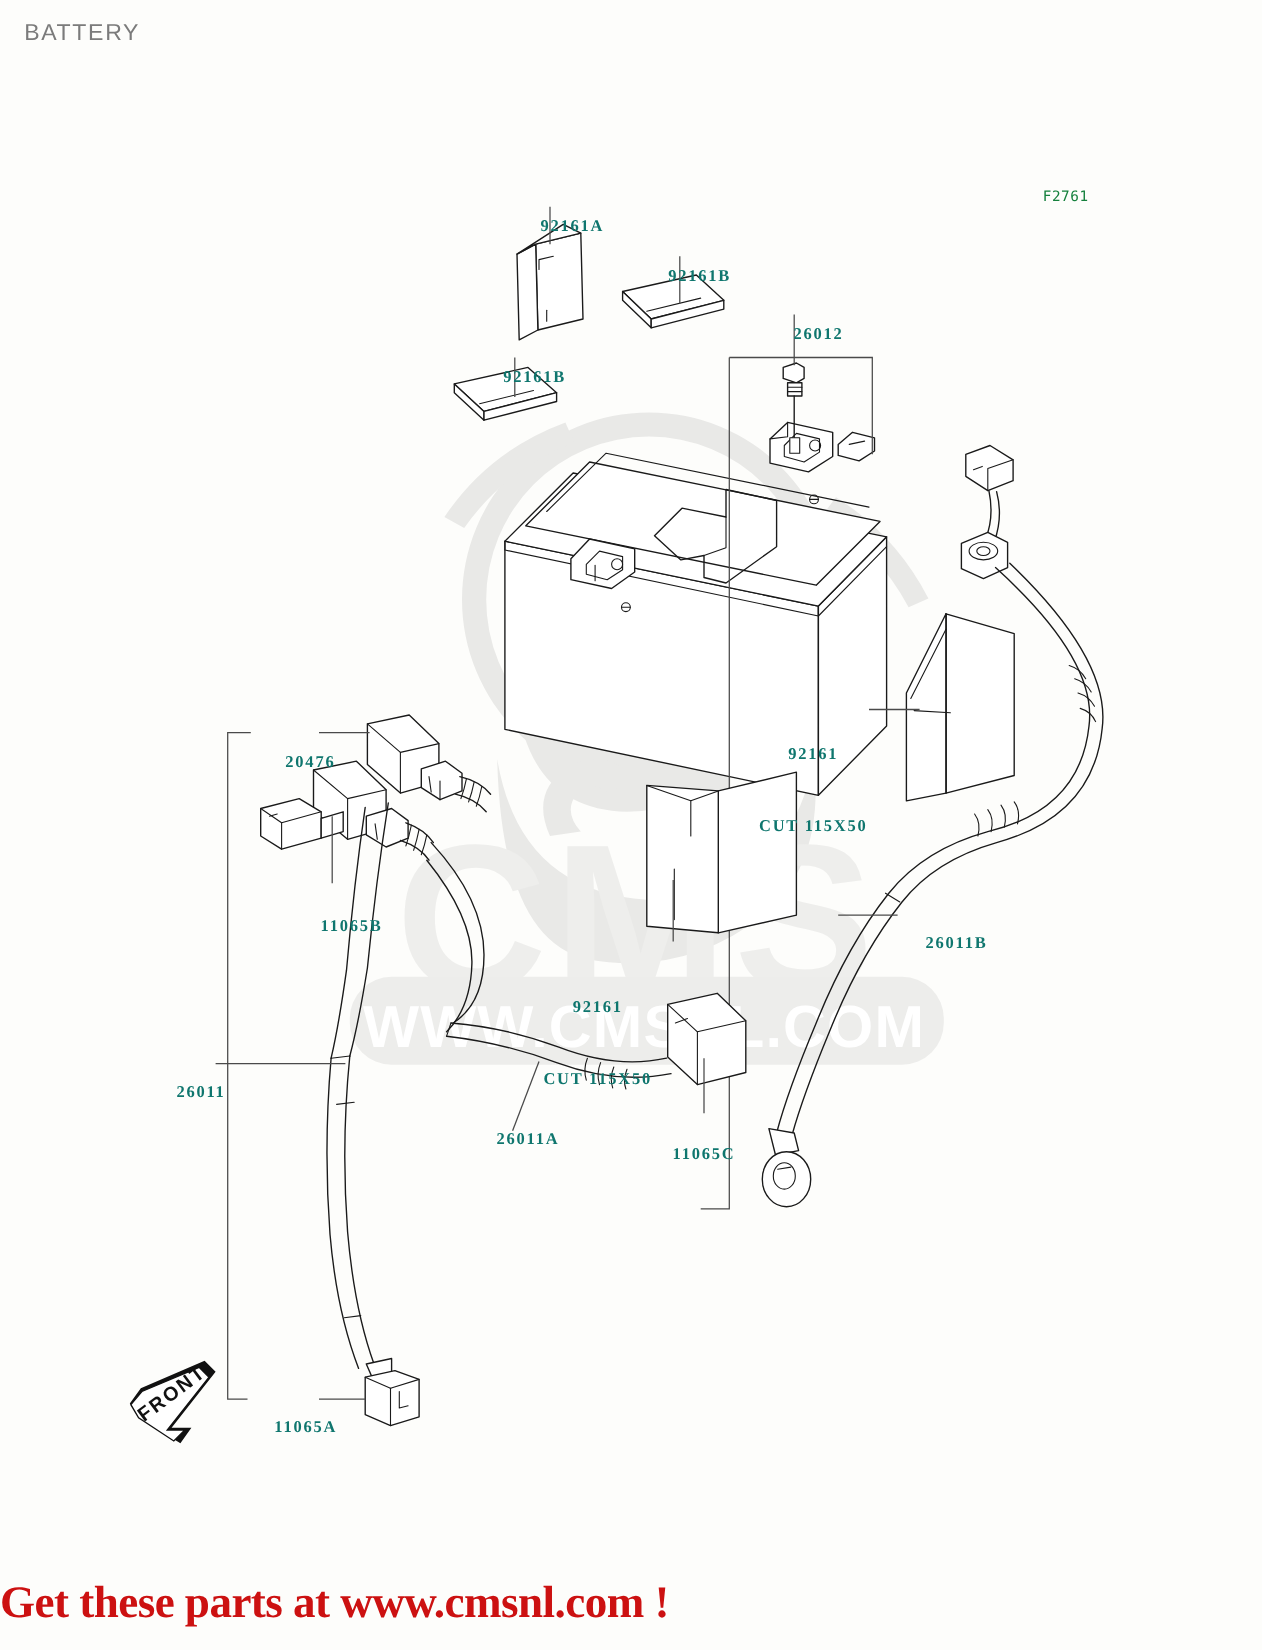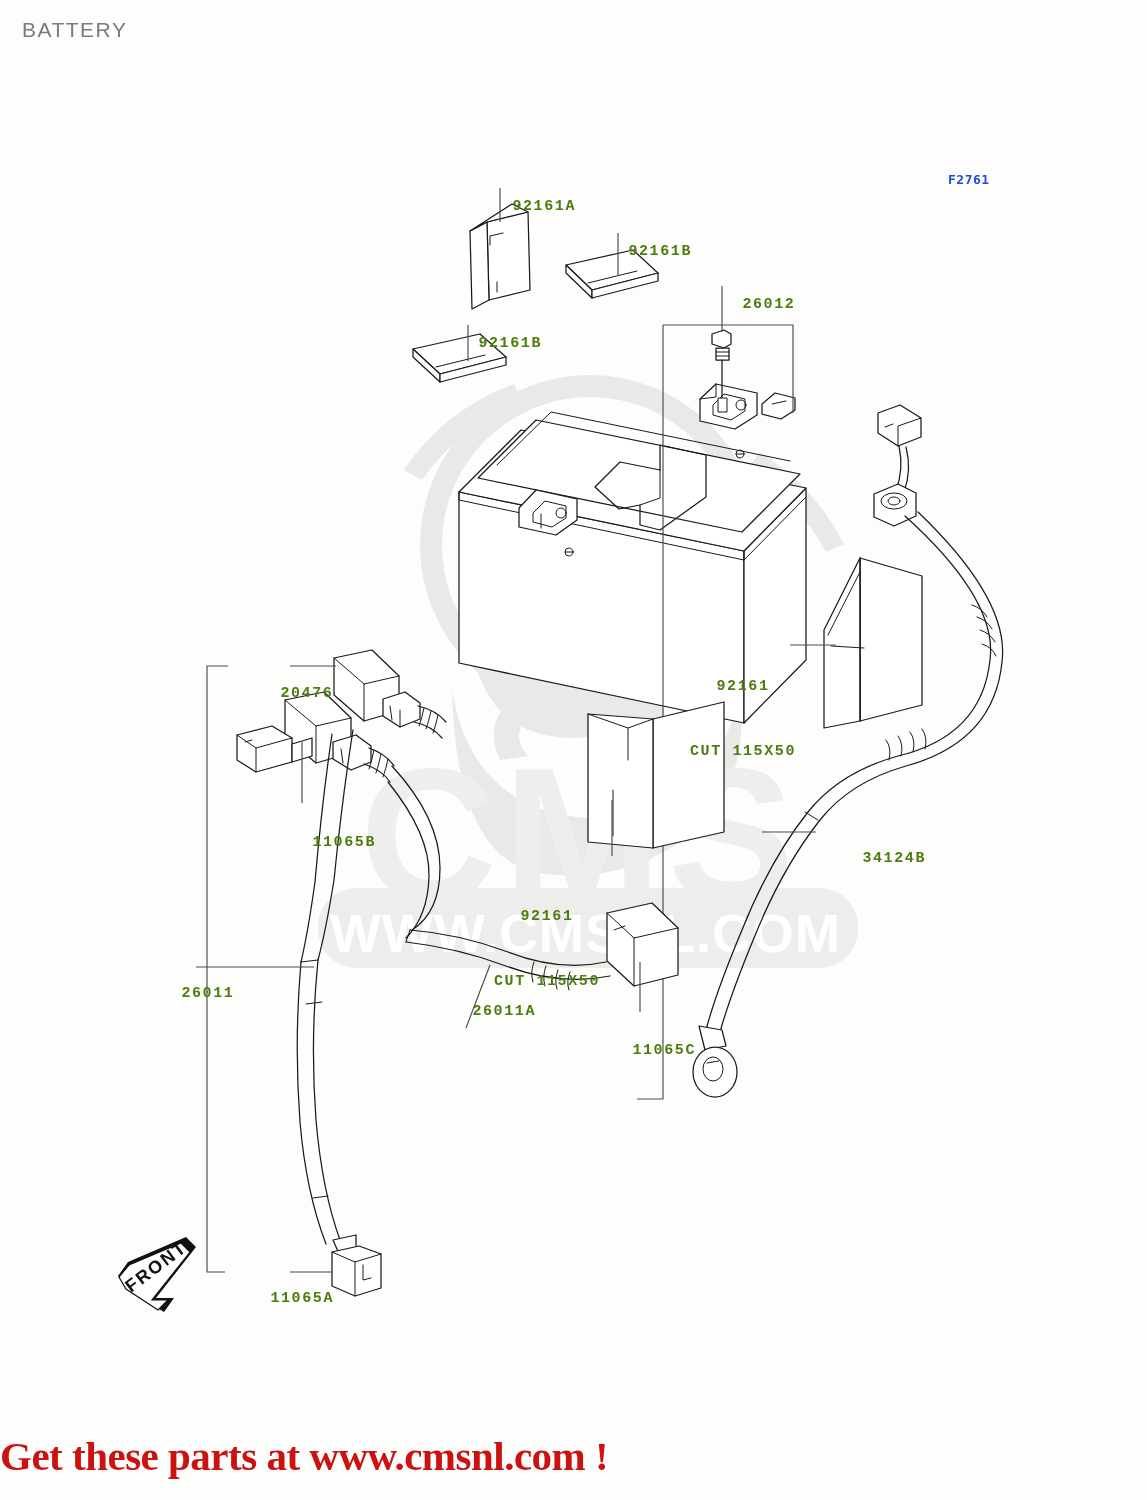--- a/index.html
+++ b/index.html
@@ -10,36 +10,36 @@
   #page{position:absolute;inset:0;}
 
   
   .page-title{
     position:absolute;left:22px;top:18px;
     font-size:21px;letter-spacing:1.5px;color:#7b7b7b;
     font-family:"Liberation Sans",sans-serif;font-weight:400;text-align:right;
   }
   .fig-ref{
     position:absolute;left:948px;top:172px;
-    font-size:13px;letter-spacing:0.5px;color:#1d4ed8;
-    font-family:"DejaVu Sans Mono","Liberation Mono",monospace;font-weight:700;
+    font-size:13px;letter-spacing:0.5px;color:#15803d;
+    font-family:"DejaVu Sans Mono","Liberation Mono",monospace;font-weight:400;
   }
 
   
   .footer-cta{
     position:absolute;left:0;right:0;top:1432px;text-align:left;
     color:#cc1111;font-size:41px;font-weight:700;
     font-family:"Liberation Serif",serif;
     letter-spacing:-0.5px;
   }
 
   
   .lbl{
-    position:absolute;color:#4d7c0f;
-    font-family:Liberation Mono, monospace;
+    position:absolute;color:#0f766e;
+    font-family:Liberation Serif, serif;
     font-size:15px;font-weight:700;letter-spacing:1.6px;
     white-space:pre;line-height:1.45;
   }
   .lbl.two{font-size:15px;}
 
   
   svg.layer{position:absolute;left:0;top:0;width:1147px;height:1500px;overflow:visible;}
   .wm{fill:#e9e9e7;}
   .wm-t{fill:#eeeeec;}
   .ink{fill:none;stroke:#1a1a1a;stroke-width:1.25;stroke-linejoin:round;stroke-linecap:round;}
@@ -352,35 +352,35 @@
     <div>CUT 115X50</div>
   </div>
 
   <div class="lbl" style="left:238px;top:661px;">
     <span>20476</span>
   </div>
   <div class="lbl" style="left:270px;top:810px;">
     <span>11065B</span>
   </div>
   <div class="lbl" style="left:820px;top:826px;">
-    <span>34124B</span>
+    <span>26011B</span>
   </div>
 
   <div class="lbl two" style="left:494px;top:862px;text-align:center;">
     <div>92161</div>
     <div>CUT 115X50</div>
   </div>
 
   <div class="lbl" style="left:139px;top:961px;">
     <span>26011</span>
   </div>
   <div class="lbl" style="left:590px;top:1018px;">
     <span>11065C</span>
   </div>
-  <div class="lbl" style="left:430px;top:979px;text-align:center;">
+  <div class="lbl" style="left:430px;top:1004px;text-align:center;">
     <span>26011A</span>
   </div>
   <div class="lbl" style="left:228px;top:1266px;">
     <span>11065A</span>
   </div>
 
   <div class="footer-cta">Get these parts at www.cmsnl.com !</div>
 
 </div>
 

